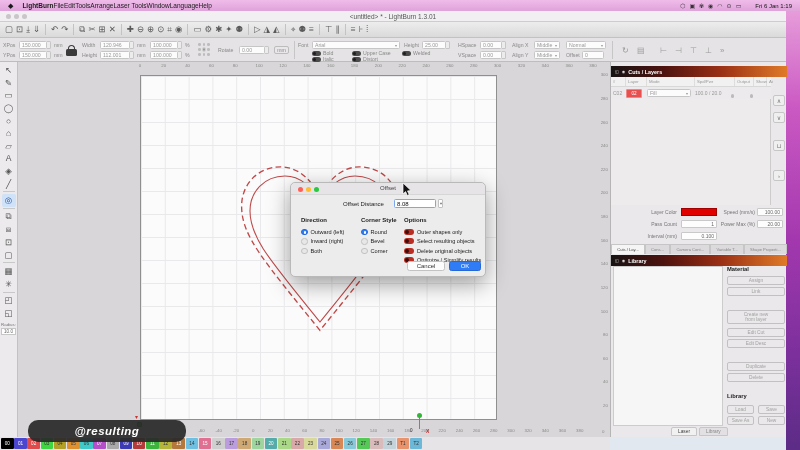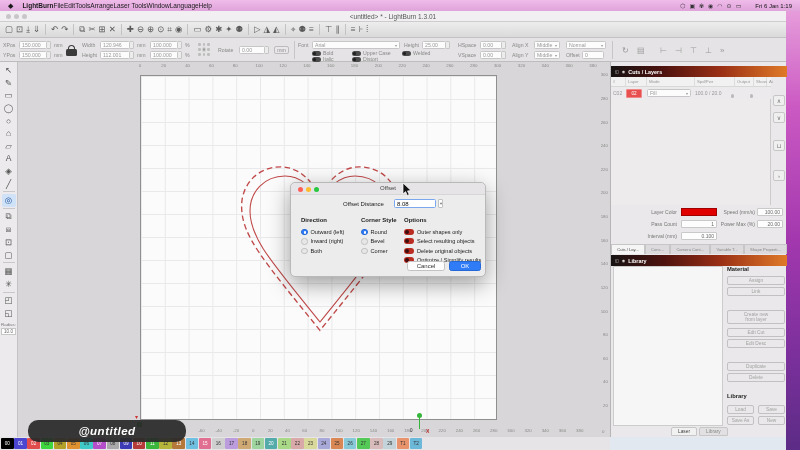--- a/index.html
+++ b/index.html
@@ -565,13 +565,13 @@
     <span class="sw" style="background: rgb(135, 201, 217); color: rgb(51, 51, 51);">26</span>
     <span class="sw" style="background: rgb(85, 201, 85); color: rgb(51, 51, 51);">27</span>
     <span class="sw" style="background: rgb(217, 187, 187); color: rgb(51, 51, 51);">28</span>
     <span class="sw" style="background: rgb(195, 211, 217); color: rgb(51, 51, 51);">29</span>
     <span class="sw" style="background: rgb(232, 147, 108); color: rgb(51, 51, 51);">T1</span>
     <span class="sw" style="background: rgb(108, 184, 216); color: rgb(51, 51, 51);">T2</span>
   </div>
 <div id="rightbottom"></div>
 
 <div id="wallpaper"></div>
-<div id="watermark">@untitled</div>
+<div id="watermark">@resulting</div>
 
 </body></html>

